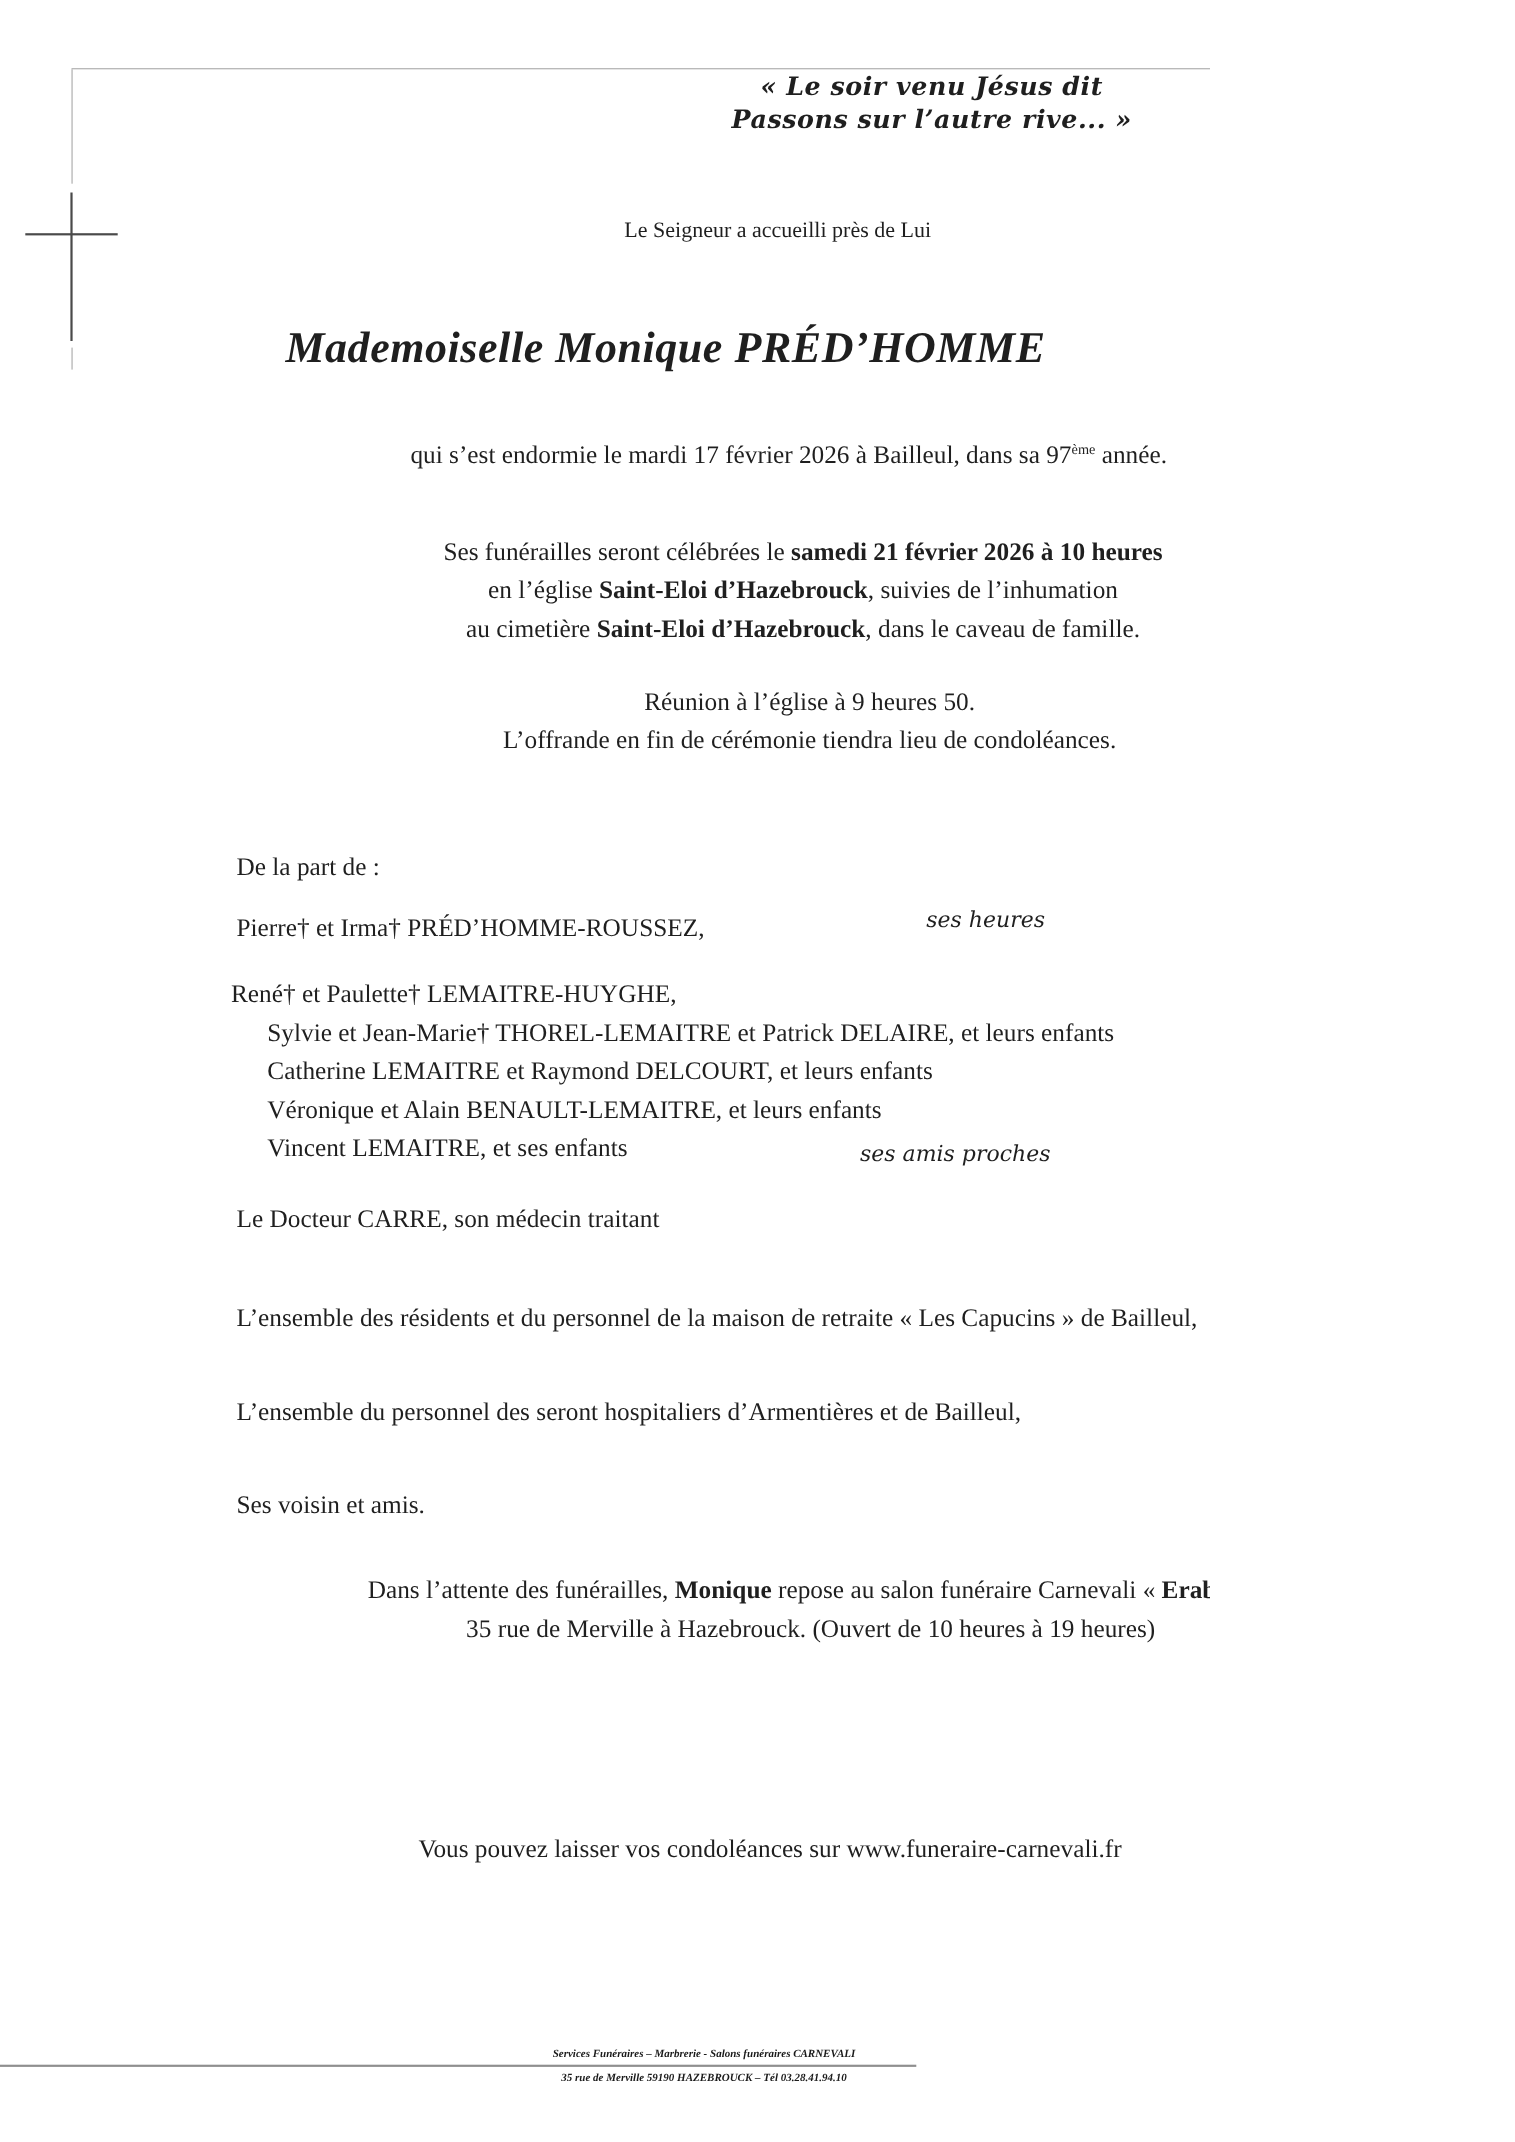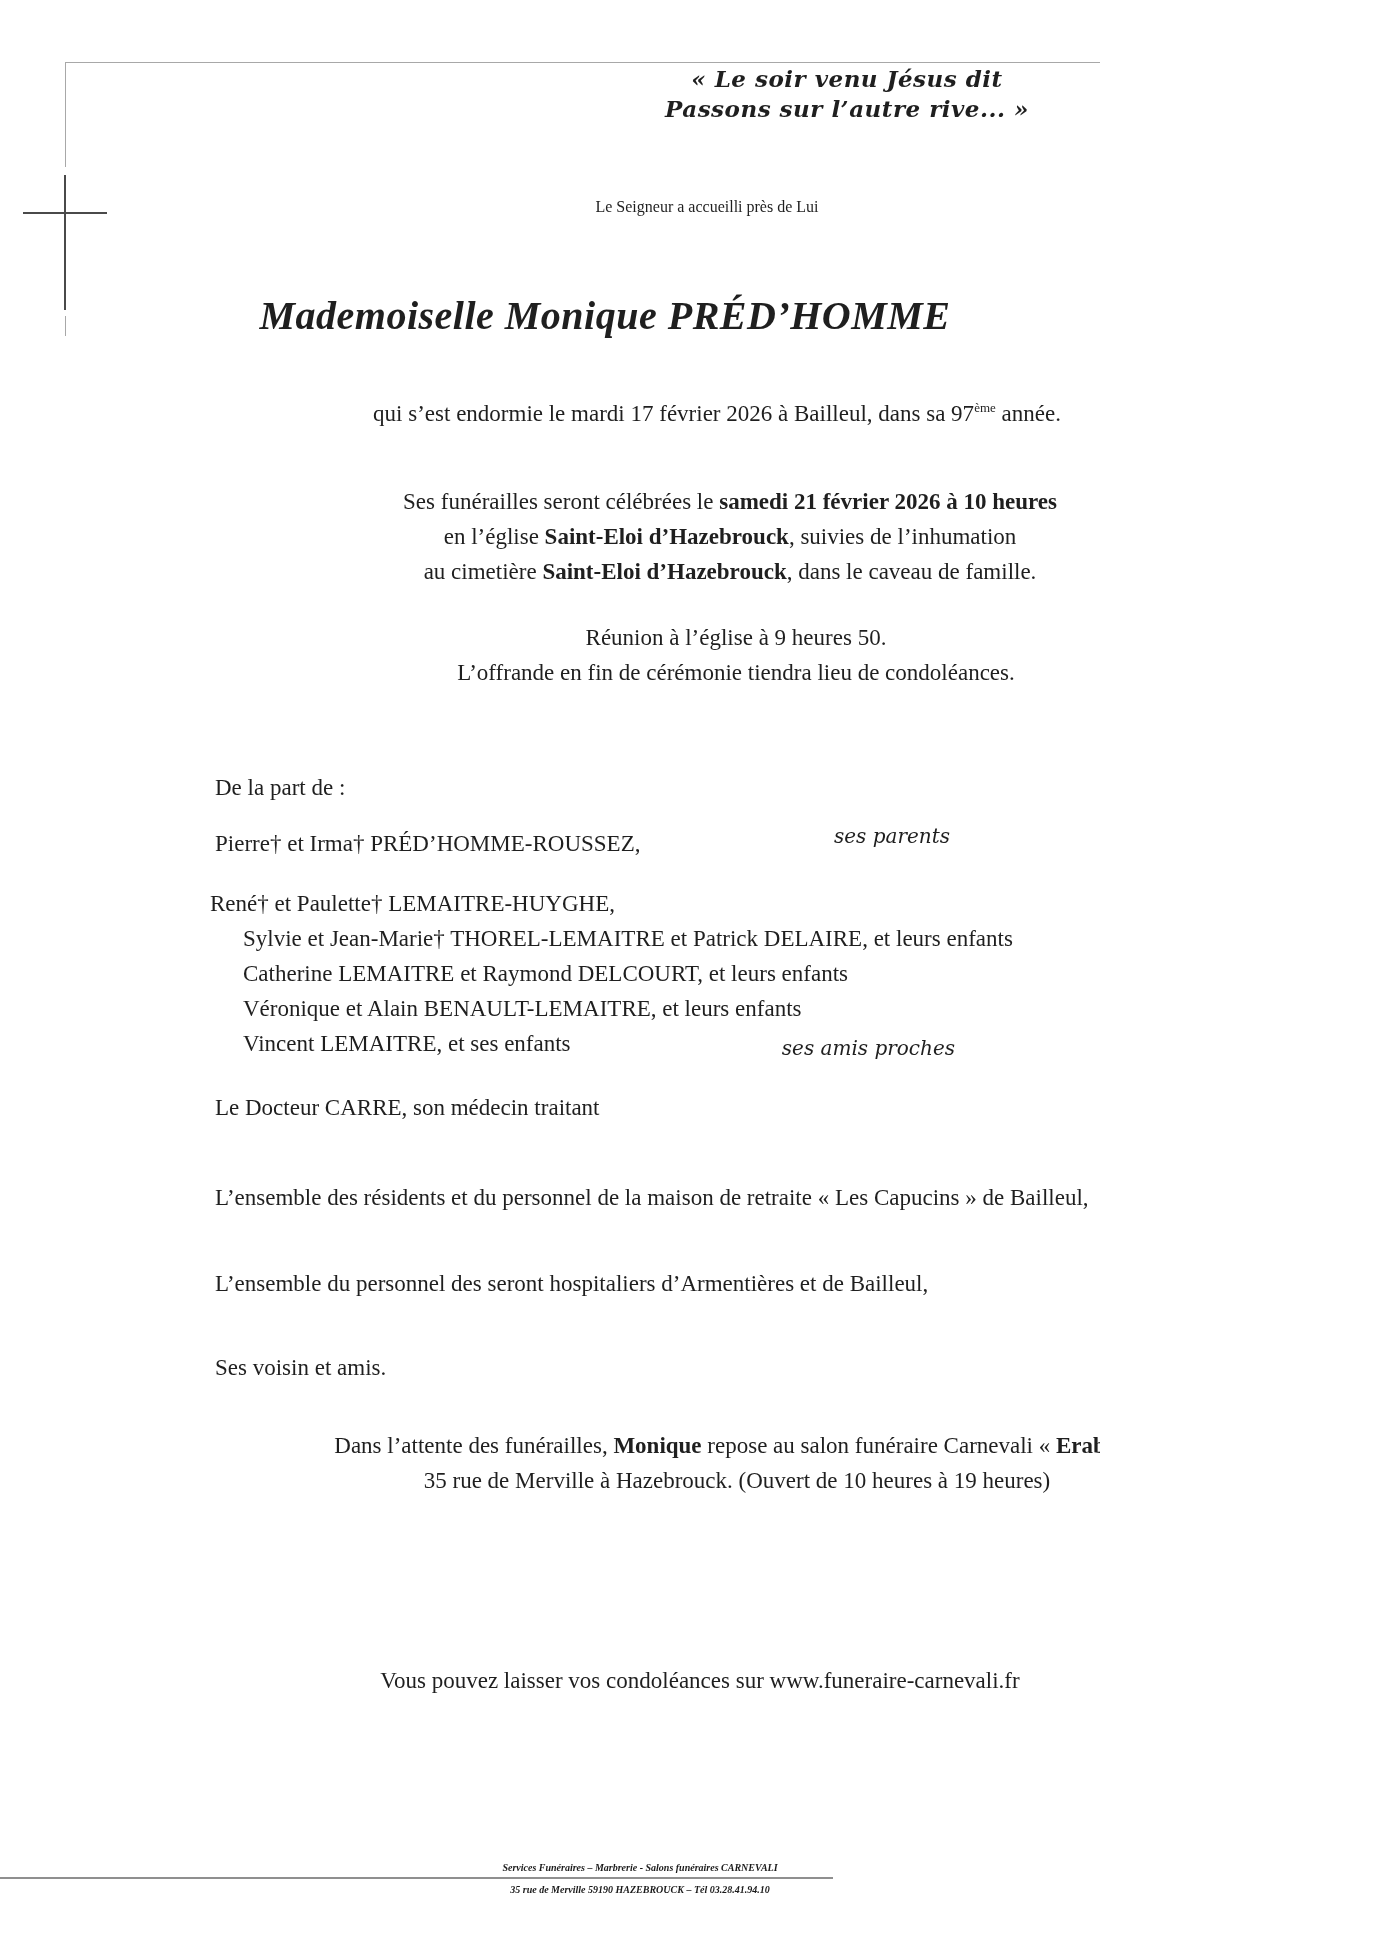--- a/index.html
+++ b/index.html
@@ -16,21 +16,21 @@
   .lx{position:absolute;white-space:nowrap;}
   .rx{position:absolute;white-space:nowrap;}
   .body-text{font-size:23px;line-height:35px;}
   .quote{
     font-size:23px;line-height:30px;
     font-style:italic;font-weight:bold;
     font-family:"DejaVu Serif", serif;
     letter-spacing:0.5px;
     text-align:center;
   }
-  .intro{font-size:16px;}
+  .intro{font-size:20px;}
   .title{
     font-size:40px;font-weight:bold;font-style:italic;
     letter-spacing:0.5px;
   }
   .b{font-weight:bold;font-family:Liberation Serif, serif;}
   .sup{font-size:13px;vertical-align:super;line-height:0;}
   .relation{font-style:italic;font-size:20px;font-family:"DejaVu Serif", serif;}
   .footer-text{
     font-size:10px;font-weight:bold;font-style:italic;
     line-height:22px;color:#1a1a1a;
@@ -74,21 +74,21 @@
   </div>
 
   <div class="cx body-text" style="left:736px;top:620px;">
     <div>Réunion à l’église à 9 heures 50.</div>
     <div>L’offrande en fin de cérémonie tiendra lieu de condoléances.</div>
   </div>
 
   <div class="lx body-text" style="left:215px;top:770px;">De la part de :</div>
 
   <div class="lx body-text" style="left:215px;top:826px;">Pierre† et Irma† PRÉD’HOMME-ROUSSEZ,</div>
-  <div class="rx relation" style="right:150px;top:824px;">ses parents</div>
+  <div class="rx relation" style="right:150px;top:824px;">ses heures</div>
 
   <div class="lx body-text" style="left:210px;top:886px;">René† et Paulette† LEMAITRE-HUYGHE,</div>
   <div class="lx body-text" style="left:243px;top:921px;">Sylvie et Jean-Marie† THOREL-LEMAITRE et Patrick DELAIRE, et leurs enfants</div>
   <div class="lx body-text" style="left:243px;top:956px;">Catherine LEMAITRE et Raymond DELCOURT, et leurs enfants</div>
   <div class="lx body-text" style="left:243px;top:991px;">Véronique et Alain BENAULT-LEMAITRE, et leurs enfants</div>
   <div class="lx body-text" style="left:243px;top:1026px;">Vincent LEMAITRE, et ses enfants</div>
 
   <div class="rx relation" style="right:145px;top:1036px;">ses amis proches</div>
 
   <div class="lx body-text" style="left:215px;top:1090px;">Le Docteur CARRE, son médecin traitant</div>

